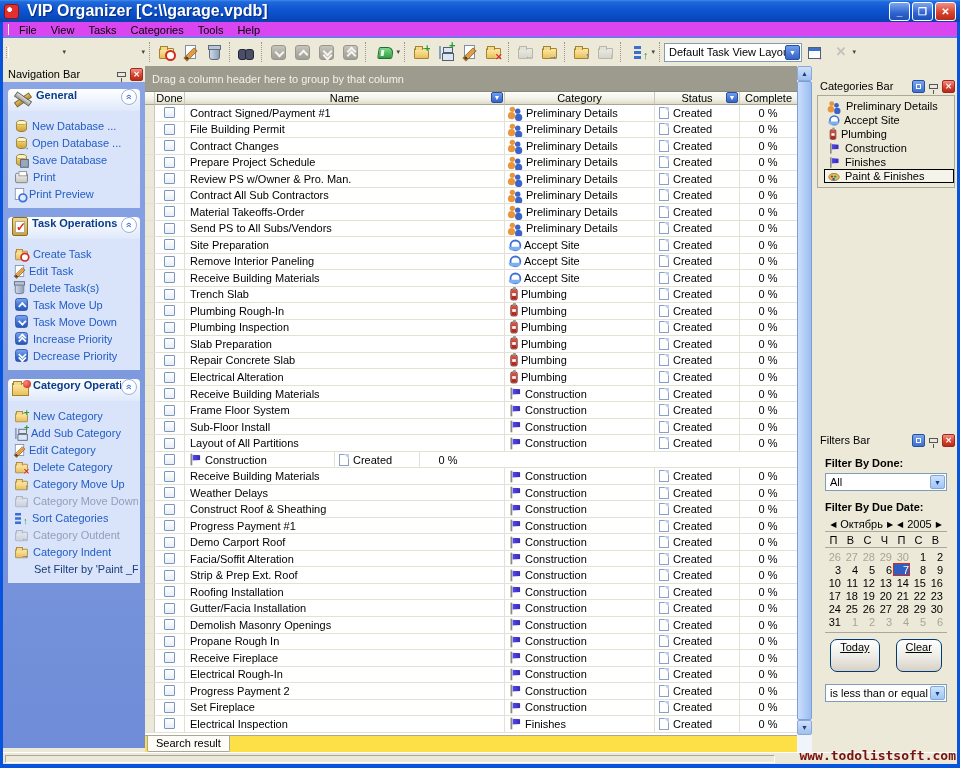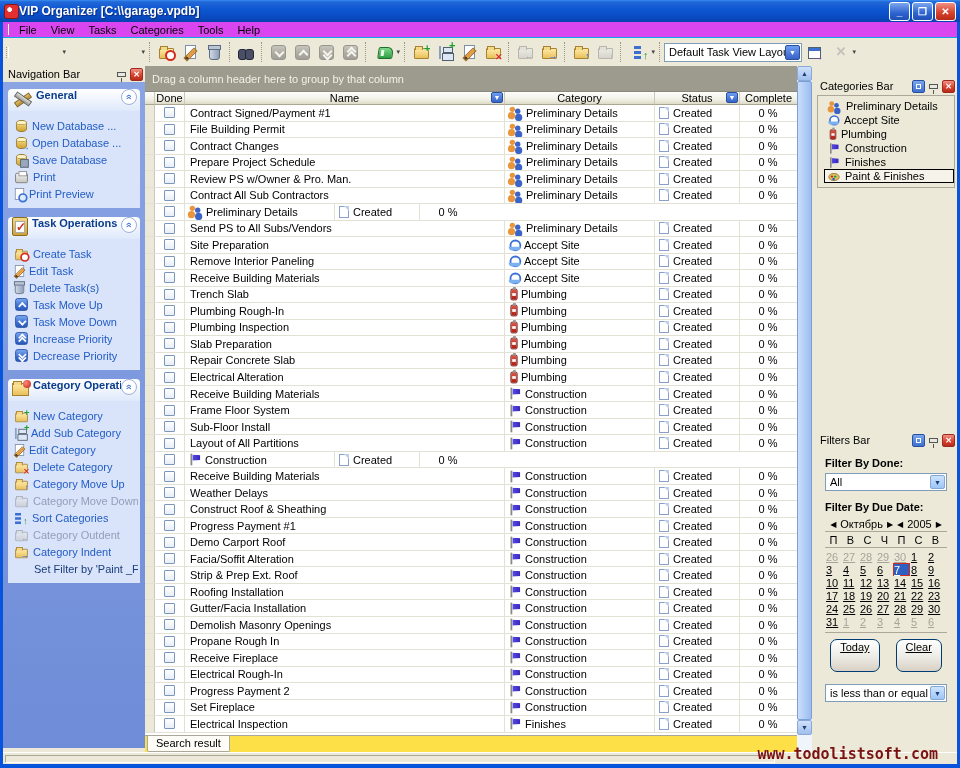--- a/index.html
+++ b/index.html
@@ -4,21 +4,21 @@
 <style>
   * { margin:0; padding:0; box-sizing:border-box; }
   html,body { width:960px; height:768px; overflow:hidden; }
   body { font-family:"Liberation Sans", sans-serif; font-size:11px; background:#ece9d8; position:relative; }
 
   
   .frame { position:absolute; inset:0; border-left:3px solid #0855dd; border-right:3px solid #0855dd; border-bottom:4px solid #0855dd; }
   .titlebar { position:absolute; left:0; top:0; width:960px; height:22px;
     background:linear-gradient(180deg,#3a8ef5 0%,#2168d8 8%,#0d55d2 45%,#0a4ac0 80%,#0843ae 100%);
     display:flex; align-items:center; padding:0 4px; }
-  .titlebar .title { color:#fff; font-weight:bold; font-size:12px; text-shadow:1px 1px 1px #0a2a7a; margin-left:0; flex:1; white-space:nowrap; }
+  .titlebar .title { color:#fff; font-weight:bold; font-size:16px; text-shadow:1px 1px 1px #0a2a7a; margin-left:8px; flex:1; white-space:nowrap; }
   .appicon { width:15px; height:15px; border-radius:3px; background:radial-gradient(circle at 35% 35%, #fff 0 18%, #e23030 20% 100%); border:1px solid #8a1414; }
   .winbtn { width:21px; height:19px; margin-left:2px; border-radius:3px; border:1px solid #fff;
     background:linear-gradient(#7aa5ef,#2e63cf 60%,#1e4fb4); color:#fff; font-size:10px; line-height:17px; text-align:center; font-weight:bold; }
   .winbtn.close { background:linear-gradient(#f09086,#d8442e 55%,#b82a18); }
 
   .menubar { position:absolute; left:3px; top:22px; width:954px; height:16px; background:#d946ef; display:flex; align-items:center; border-bottom:1px solid #0ea5e9; }
   .grip { width:3px; height:11px; margin:0 3px; border-left:1px dotted #9b9784; border-right:1px solid #fff; }
   .menu-item { padding:1px 7px; color:#000; }
 
   .toolbar { position:absolute; left:3px; top:38px; width:954px; height:28px; background:#ece9d8; display:flex; align-items:center; }
@@ -160,35 +160,35 @@
   .fcontent { position:absolute; top:17px; left:0; right:0; bottom:0; padding:8px 10px; }
   .flabel { font-weight:bold; color:#000; margin-bottom:4px; }
   .combo { height:18px; background:#fff; border:1px solid #7f9db9; position:relative; padding:2px 18px 0 4px; color:#000; margin-bottom:10px; white-space:nowrap; overflow:hidden; }
   .combo .arrow { position:absolute; right:1px; top:1px; width:15px; height:14px; border-radius:2px; background:linear-gradient(#cde3fd,#9ec5f5); border:1px solid #86a7d4; color:#1a3e7c; font-size:7px; line-height:13px; text-align:center; }
   .cal { margin-top:2px; }
   .calhead { display:flex; align-items:center; justify-content:center; gap:4px; height:15px; border-bottom:1px solid #aca899; color:#000; }
   .calhead .arr { font-size:8px; color:#000; }
   .caldays { display:grid; grid-template-columns:repeat(7,17px); border-bottom:1px solid #aca899; padding:2px 0 1px; }
   .caldays span { text-align:center; color:#000; }
   .calgrid { display:grid; grid-template-columns:repeat(7,17px); padding-top:2px; }
-  .cday { height:13px; text-align:left; color:#000; border:1px solid transparent;text-decoration:underline; }
+  .cday { height:13px; text-align:right; color:#000; border:1px solid transparent; }
   .cday.mut { color:#a8a49a; }
   .cday.sel { background:#2f5fc0; color:#fff; border:1px solid #d42a1e; }
   .calsep { border-top:1px solid #aca899; margin:4px 0 6px; }
   .btnrow { display:flex; gap:16px; justify-content:center; margin-bottom:12px; }
   .xpbtn { border:1px solid #003c74; border-radius:7px; background:linear-gradient(#fff,#ecebe5 55%,#d8d0c4); padding:1px 9px 18px; color:#000;text-decoration:underline; }
 
   
   .layoutcombo { width:138px; height:19px; background:#fff; border:1px solid #7f9db9; position:relative; padding:2px 18px 0 4px; white-space:nowrap; overflow:hidden; }
   .layoutcombo .arrow { position:absolute; right:1px; top:1px; width:15px; height:15px; border-radius:2px; background:linear-gradient(#6f9ef0,#3763c8); border:1px solid #28509f; color:#fff; font-size:7px; line-height:13px; text-align:center; }
 
   
   .statusbar { position:absolute; left:3px; right:3px; bottom:4px; height:12px; background:#ece9d8; border-top:1px solid #fff; }
   .statusbar .inset { position:absolute; left:2px; top:2px; width:770px; bottom:1px; border:1px solid; border-color:#aca899 #fff #fff #aca899; }
-  .watermark { position:absolute; right:22px; bottom:5px; font-family:"DejaVu Sans Mono", monospace; font-weight:bold; font-size:15px; color:#7a1212; letter-spacing:0px; z-index:50; }
+  .watermark { position:absolute; right:4px; bottom:5px; font-family:"DejaVu Sans Mono", monospace; font-weight:bold; font-size:13px; color:#7a1212; letter-spacing:0px; z-index:50; }
 </style>
 </head>
 <body>
 
 <div class="frame"></div>
 
 <div class="titlebar">
   <span class="appicon"></span>
   <span class="title">VIP Organizer [C:\\garage.vpdb]</span>
   <span class="winbtn">_</span>
@@ -593,20 +593,21 @@
           <span>Created</span>
         </div>
         <div class="cell c-comp">0 %</div>
       </div>
 
       <div class="row">
         <div class="cell c-ind"></div>
         <div class="cell c-done">
           <span class="cb"></span>
         </div>
+        <div class="cell c-name">Material Takeoffs-Order</div>
         <div class="cell c-cat">
           <span class="ic people-icon"></span>
           <span>Preliminary Details</span>
         </div>
         <div class="cell c-status">
           <span class="status-page-icon"></span>
           <span>Created</span>
         </div>
         <div class="cell c-comp">0 %</div>
       </div>

